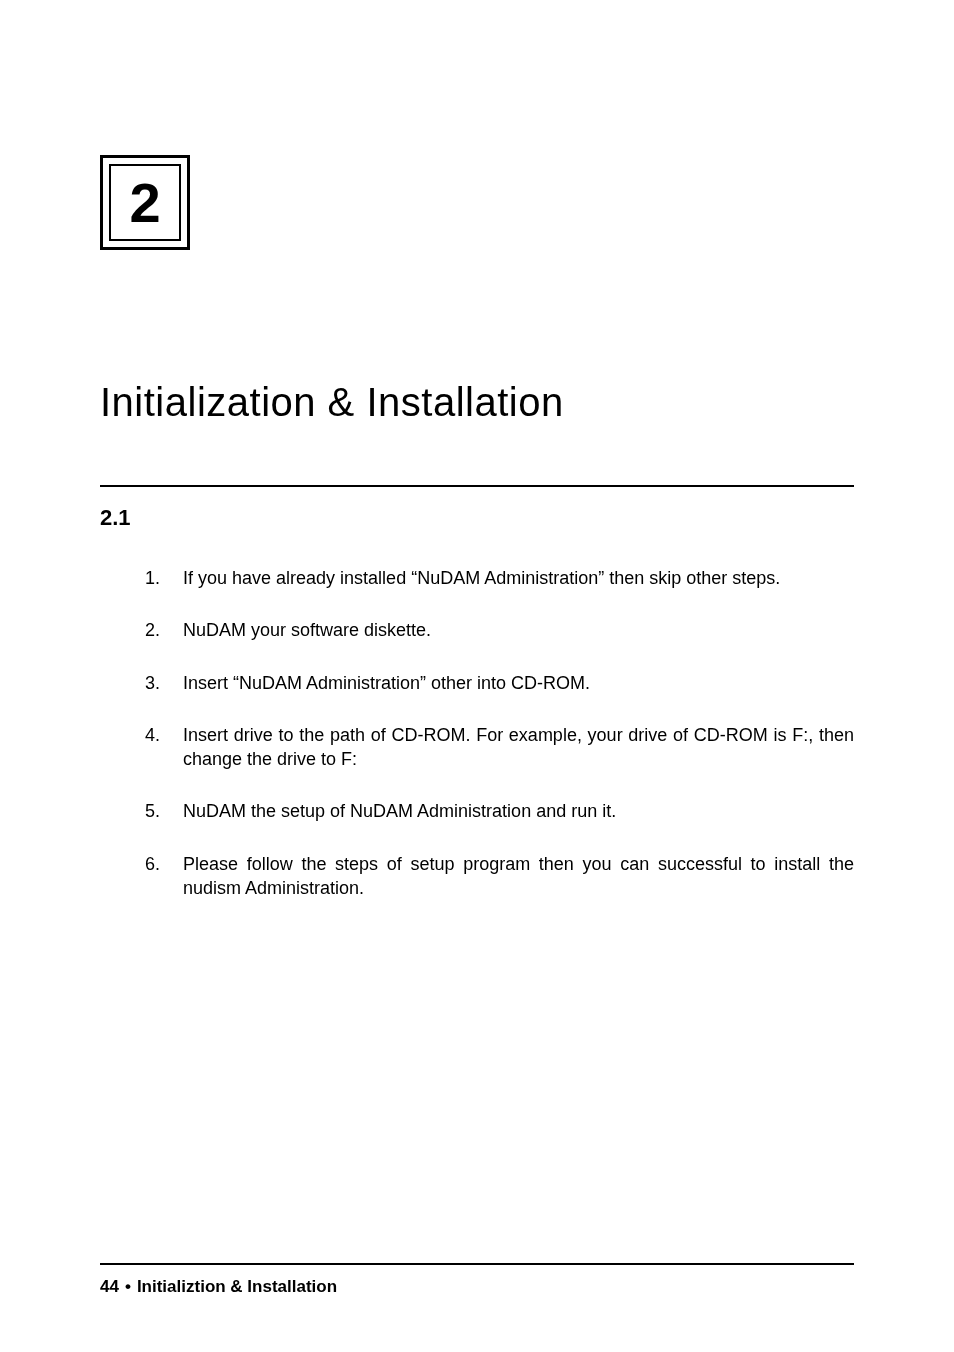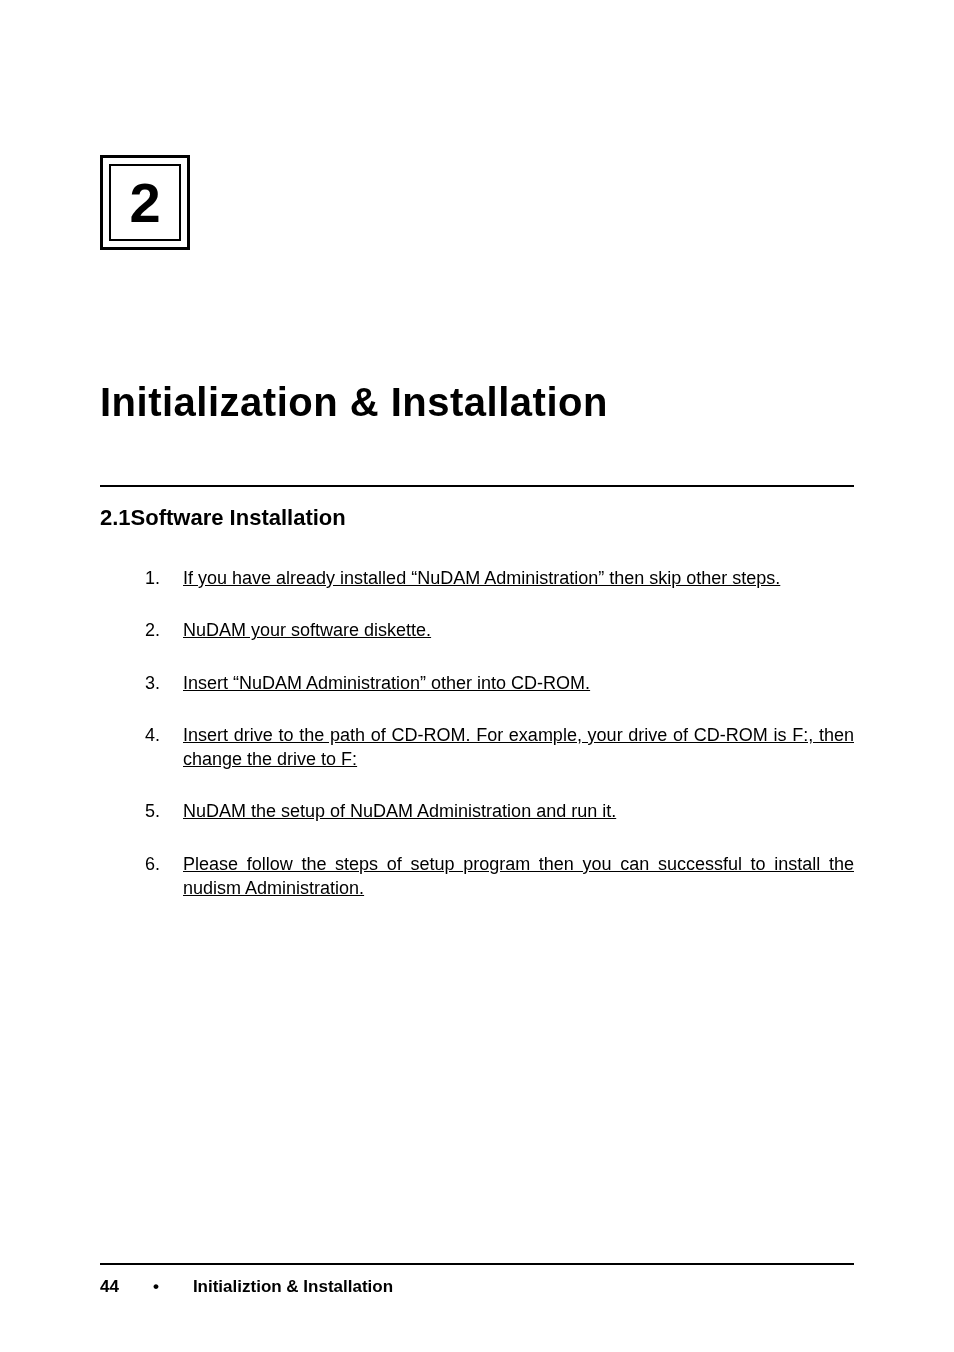--- a/index.html
+++ b/index.html
@@ -33,70 +33,69 @@
       align-items: center;
       justify-content: center;
     }
     .chapter-number {
       font-size: 56px;
       font-weight: 900;
       font-family: Arial, sans-serif;
     }
     .chapter-title {
       font-size: 40px;
-      font-weight: 700;
+      font-weight: 400;
       font-family: Arial, sans-serif;
       margin-bottom: 60px;
       letter-spacing: 0.5px;
     }
     .section-line {
       border-top: 2px solid #000;
       margin-bottom: 18px;
     }
     .section-header {
       display: flex;
       font-size: 22px;
       font-weight: bold;
       margin-bottom: 35px;
     }
     .section-number {
+      margin-right: 28px;
     }
     .steps-container {
       padding-left: 45px;
     }
     .step {
       display: flex;
       font-size: 18px;
       margin-bottom: 28px;
       line-height: 1.35;
     }
     .step-number {
       min-width: 38px;
     }
     .step-text {
       text-align: justify;
       flex: 1;
-      text-decoration: underline;
     }
     .footer {
       position: absolute;
       bottom: 55px;
       left: 100px;
       right: 100px;
     }
     .footer-line {
       border-top: 2px solid #000;
       margin-bottom: 12px;
     }
     .footer-text {
       font-size: 17px;
       font-weight: bold;
       display: flex;
       align-items: center;
-      gap: 28px;
     }
     .footer-bullet {
       margin: 0 6px;
       font-size: 17px;
     }
   </style>
 </head>
 <body>
 
 <div class="chapter-box-outer">
@@ -104,21 +103,20 @@
     <span class="chapter-number">2</span>
   </div>
 </div>
 
 <h1 class="chapter-title">Initialization &amp; Installation</h1>
 
 <div class="section-line"></div>
 
 <div class="section-header">
   <span class="section-number">2.1</span>
-  <span>Software Installation</span>
 </div>
 
 <div class="steps-container">
   <div class="step">
     <span class="step-number">1.</span>
     <span class="step-text">If you have already installed “NuDAM Administration” then skip other steps.</span>
   </div>
   <div class="step">
     <span class="step-number">2.</span>
     <span class="step-text">NuDAM your software diskette.</span>

